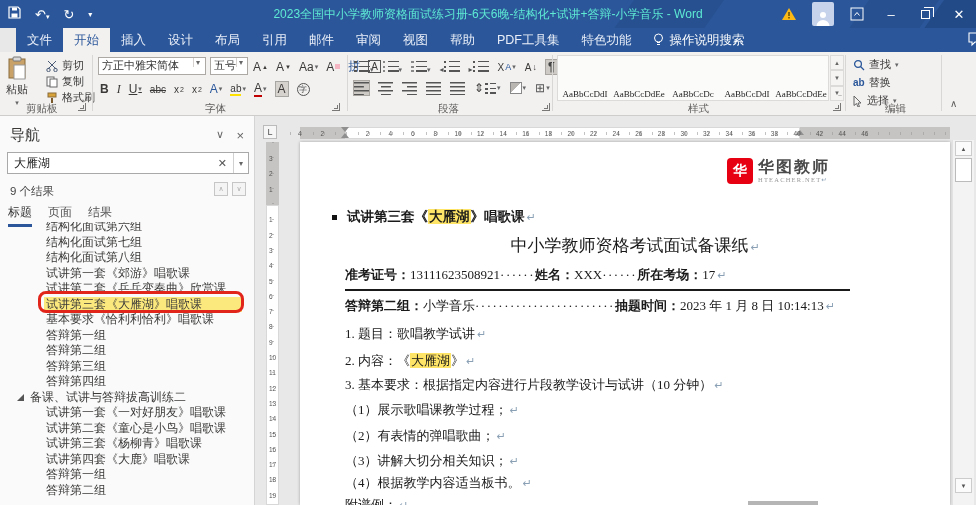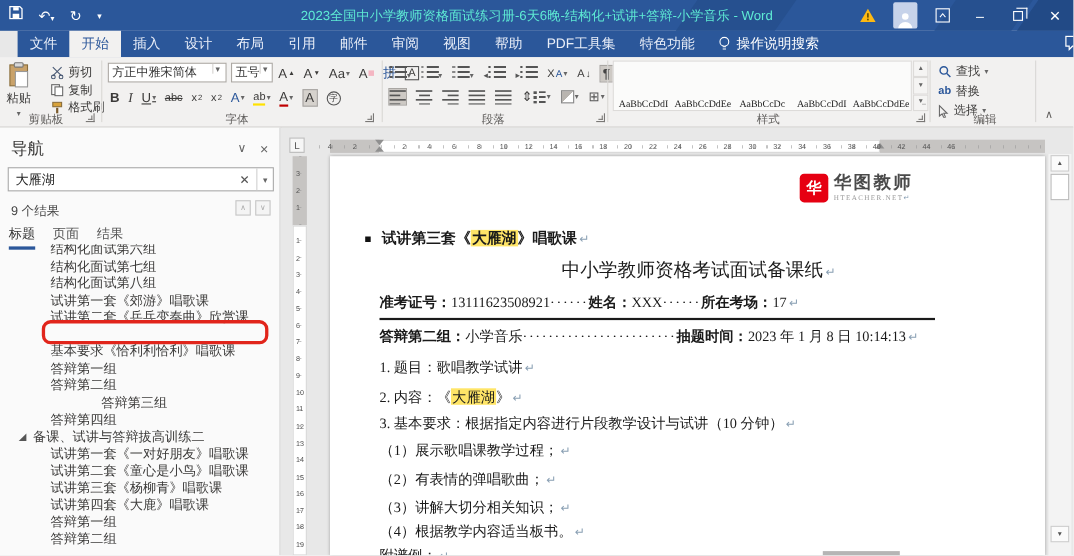--- a/index.html
+++ b/index.html
@@ -398,25 +398,26 @@
         <span class="ntab active">标题</span>
         <span class="ntab">页面</span>
         <span class="ntab">结果</span>
       </div>
     <div class="nav-list">
         <div class="nav-row lvl2" style="top: -3px;"><span class="ntext">结构化面试第六组</span></div>
         <div class="nav-row lvl2" style="top: 12.5px;"><span class="ntext">结构化面试第七组</span></div>
         <div class="nav-row lvl2" style="top: 28px;"><span class="ntext">结构化面试第八组</span></div>
         <div class="nav-row lvl2" style="top: 43.5px;"><span class="ntext">试讲第一套《郊游》唱歌课</span></div>
         <div class="nav-row lvl2" style="top: 59px;"><span class="ntext">试讲第二套《乒乓变奏曲》欣赏课</span></div>
+        <div class="nav-row lvl2 hl" style="top: 74.5px;"><span class="ntext">试讲第三套《大雁湖》唱歌课</span></div>
         <div class="redbox" style="left: 38px; top: 68.5px; width: 206px; height: 22px;"></div>
         <div class="nav-row lvl2" style="top: 90px;"><span class="ntext">基本要求《恰利利恰利》唱歌课</span></div>
         <div class="nav-row lvl2" style="top: 105.5px;"><span class="ntext">答辩第一组</span></div>
         <div class="nav-row lvl2" style="top: 121px;"><span class="ntext">答辩第二组</span></div>
-        <div class="nav-row lvl2" style="top: 136.5px; padding-left: 46px;"><span class="ntext">答辩第三组</span></div>
+        <div class="nav-row lvl2" style="top: 136.5px;"><span class="ntext">答辩第三组</span></div>
         <div class="nav-row lvl1" style="top: 167.5px;"><span class="tri"></span><span class="ntext">备课、试讲与答辩拔高训练二</span></div>
         <div class="nav-row lvl2" style="top: 152px;"><span class="ntext">答辩第四组</span></div>
         <div class="nav-row lvl2" style="top: 183px;"><span class="ntext">试讲第一套《一对好朋友》唱歌课</span></div>
         <div class="nav-row lvl2" style="top: 198.5px;"><span class="ntext">试讲第二套《童心是小鸟》唱歌课</span></div>
         <div class="nav-row lvl2" style="top: 214px;"><span class="ntext">试讲第三套《杨柳青》唱歌课</span></div>
         <div class="nav-row lvl2" style="top: 229.5px;"><span class="ntext">试讲第四套《大鹿》唱歌课</span></div>
         <div class="nav-row lvl2" style="top: 245px;"><span class="ntext">答辩第一组</span></div>
         <div class="nav-row lvl2" style="top: 260.5px;"><span class="ntext">答辩第二组</span></div>
       </div>
   </div>

